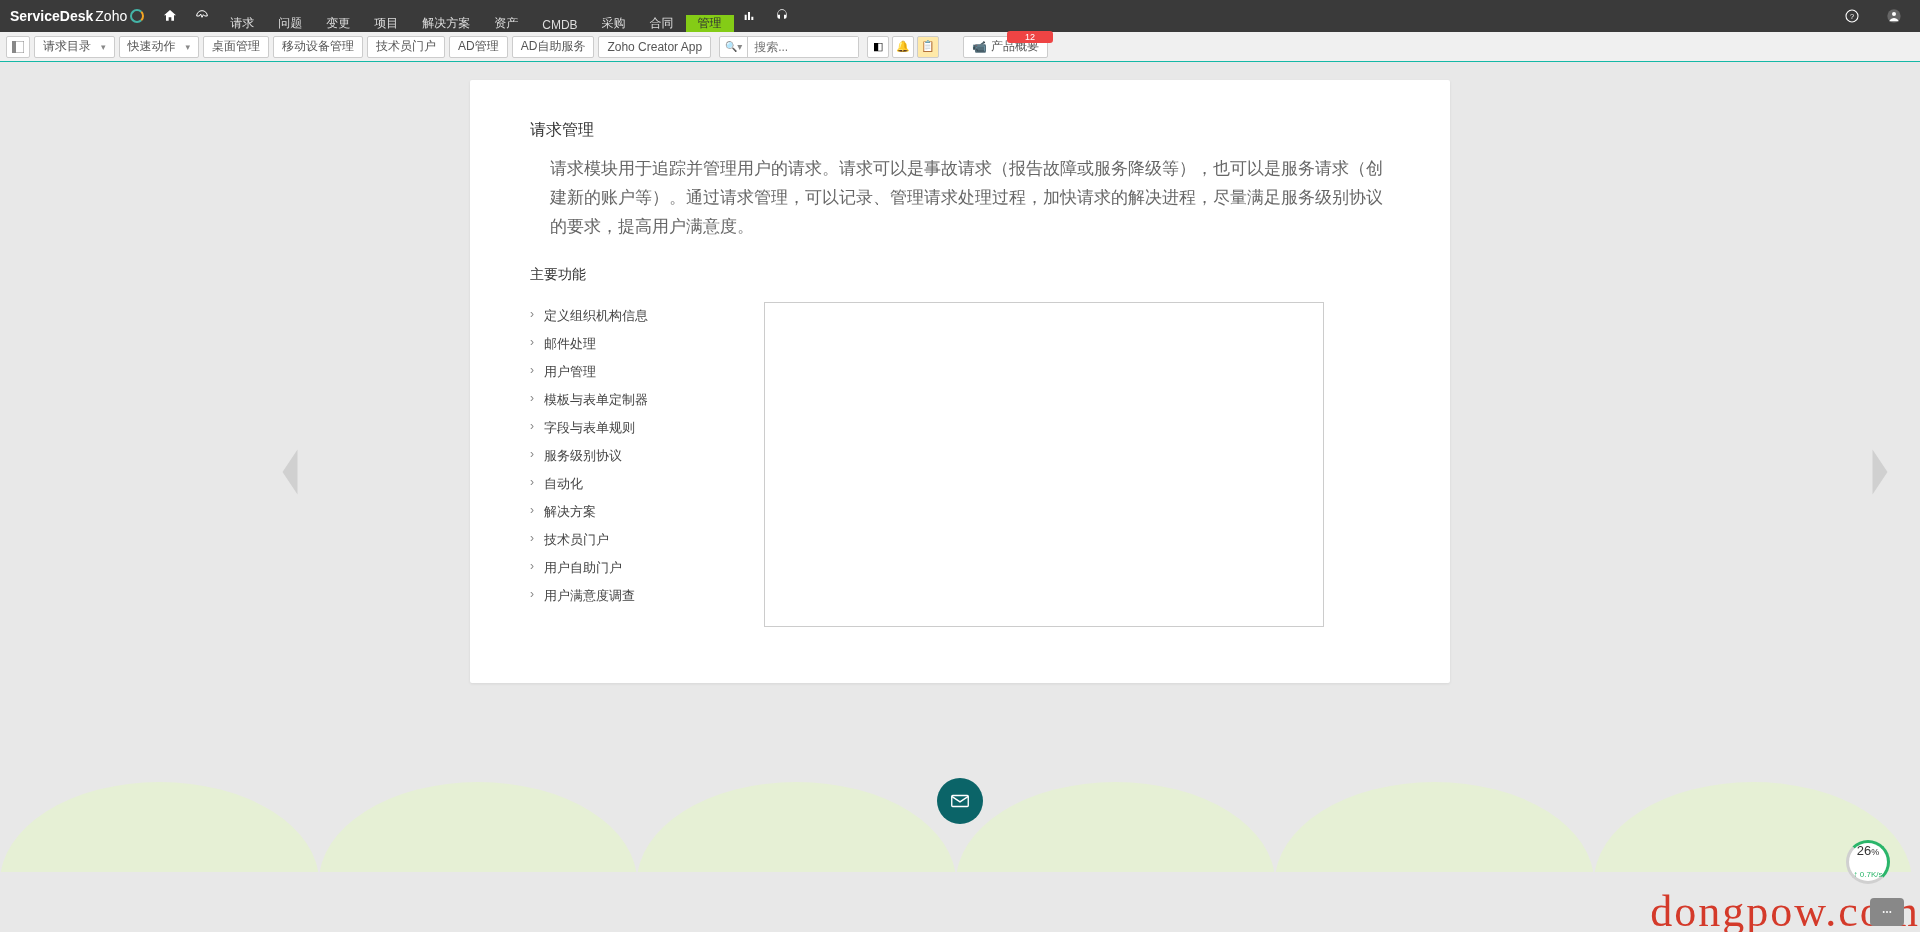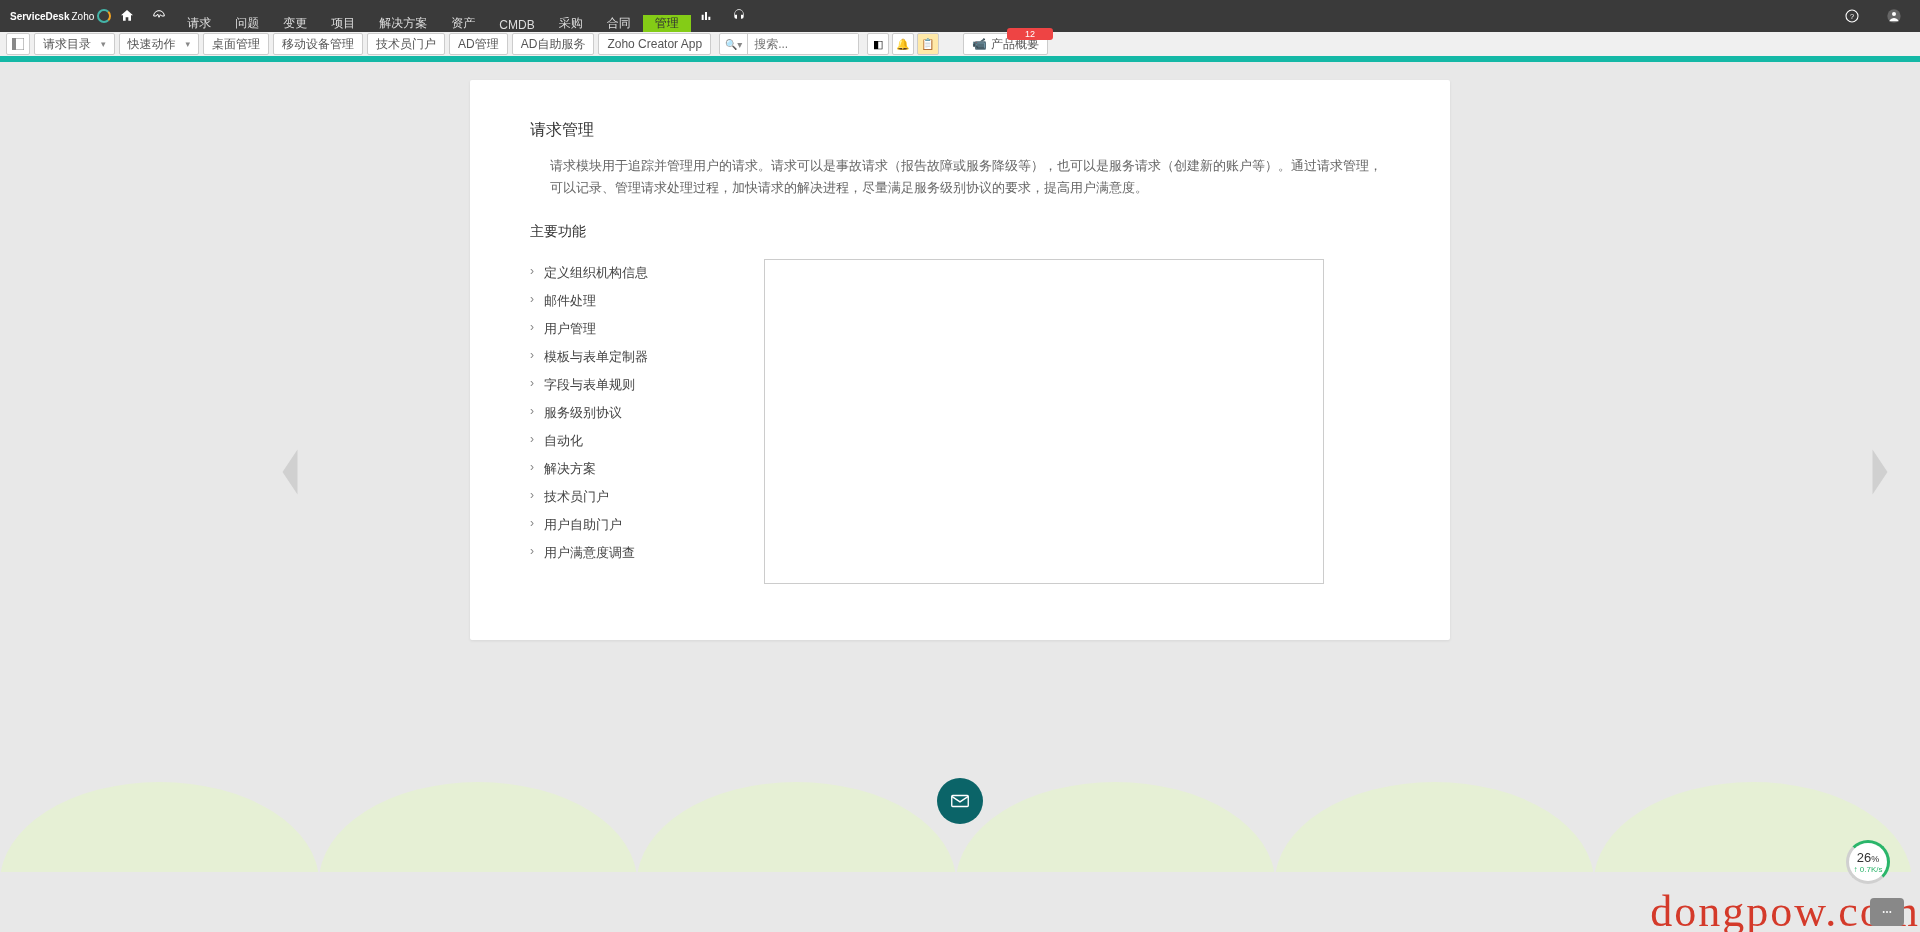--- a/index.html
+++ b/index.html
@@ -16,21 +16,22 @@
       background: #3a3a3a;
       height: 32px;
       display: flex;
       align-items: center;
       color: #fff;
       padding: 0 10px;
     }
     .logo {
       display: flex;
       align-items: center;
-      font-size: 10px;
+      font-size: 14px;
+      margin-right: 10px;
     }
     .logo-bold { font-weight: 600; }
     .logo-light { font-weight: 300; margin-left: 2px; }
     .logo-swirl {
       width: 14px; height: 14px;
       border: 2px solid #44b5a8;
       border-right-color: #f5a623;
       border-radius: 50%;
       margin-left: 3px;
     }
@@ -58,21 +59,21 @@
     }
     .topbar-right .nav-icon svg { fill: #fff; }
     
     .toolbar {
       background: #f0f0f0;
       height: 30px;
       display: flex;
       align-items: center;
       padding: 0 6px;
       gap: 4px;
-      border-bottom: 6px solid #14b8a6;
+      border-bottom: 1px solid #14b8a6;
     }
     .tb-btn {
       background: #fff;
       border: 1px solid #ccc;
       border-radius: 2px;
       padding: 2px 8px;
       font-size: 12px;
       color: #555;
       height: 22px;
       display: flex;
@@ -152,21 +153,21 @@
       padding: 40px 60px 56px 60px;
       min-height: 540px;
     }
     .card h2 {
       font-size: 16px;
       font-weight: 500;
       color: #333;
       margin-bottom: 14px;
     }
     .card-desc {
-      font-size: 13px;
+      font-size: 17px;
       color: #666;
       line-height: 1.7;
       margin-left: 20px;
       margin-bottom: 24px;
       max-width: 860px;
     }
     .card h3 {
       font-size: 14px;
       font-weight: 500;
       color: #333;
@@ -260,23 +261,23 @@
       bottom: 48px;
       width: 44px; height: 44px;
       border-radius: 50%;
       background: #fff;
       border: 3px solid #d0d0d0;
       border-top-color: #2ab56a;
       border-right-color: #2ab56a;
       display: flex;
       flex-direction: column;
       align-items: center;
-      justify-content: center;
       font-size: 10px;
       z-index: 10;
+      gap: 12px;
     }
     .net-widget .pct { font-size: 13px; font-weight: 500; color: #333; }
     .net-widget .spd { font-size: 8px; color: #2ab56a; }
     
     .chat-bubble {
       position: absolute;
       right: 16px;
       bottom: 6px;
       width: 34px; height: 28px;
       background: #888;

